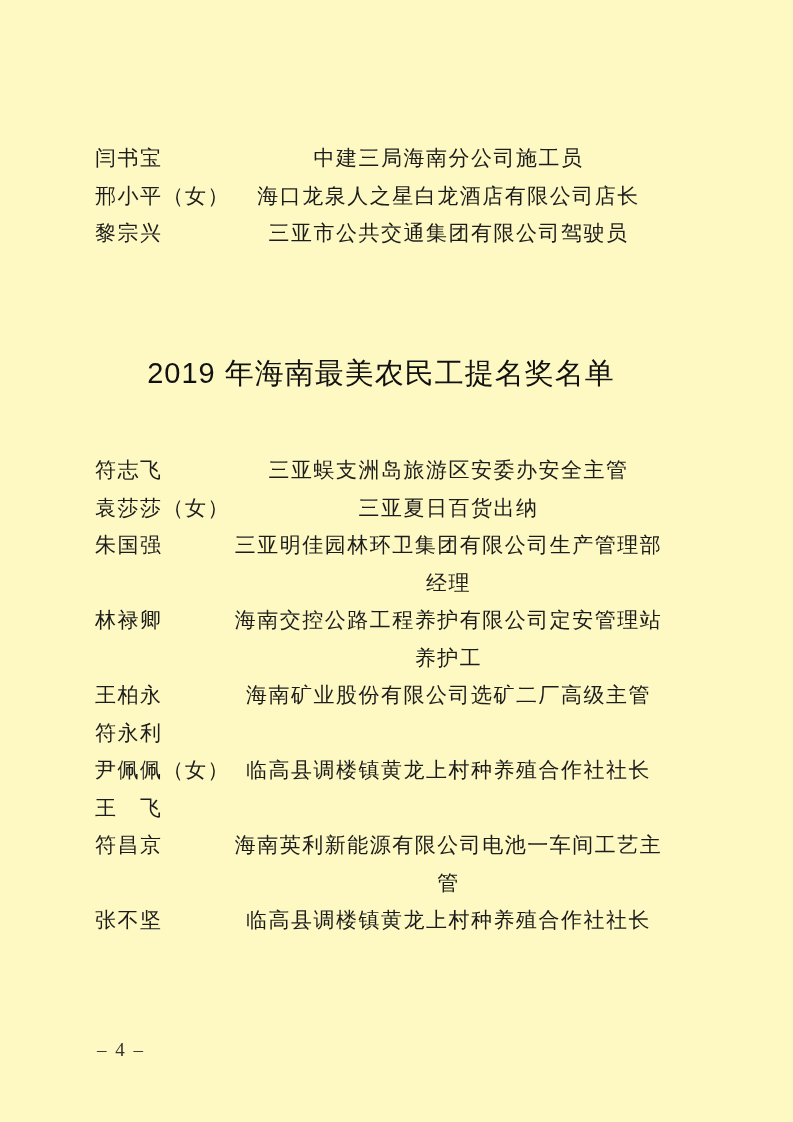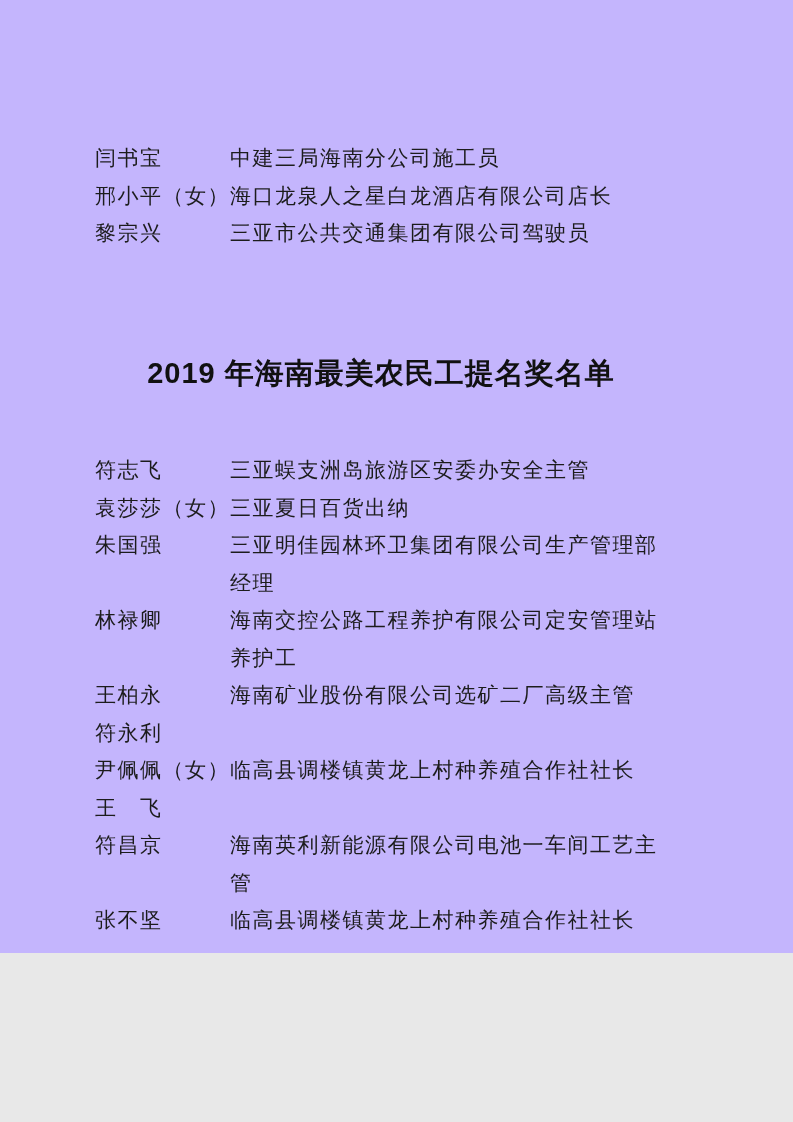--- a/index.html
+++ b/index.html
@@ -1,22 +1,22 @@
 <!DOCTYPE html>
 <html><head>
 <meta charset="utf-8">
 <style>
   html, body { margin: 0; padding: 0; }
   body { background: #e8e8e8; }
   .doc {
     position: relative;
     width: 793px;
-    height: 953px;
+    height: 1122px;
     margin: 0 auto;
-    background: #c4b5fd;
+    background: #fef9c3;
     color: #1c1c1c;
     font-family: "Liberation Serif", "DejaVu Serif", serif;
     overflow: hidden;
   }
   .list {
     position: absolute;
     left: 95px;
     width: 572px;
     font-size: 21px;
     line-height: 37.5px;
@@ -30,29 +30,30 @@
   }
   .name-cell {
     flex: 0 0 135px;
     width: 135px;
     white-space: nowrap;
   }
   .position-cell {
     flex: 1 1 auto;
     max-width: 437px;
     word-break: break-all;
+    text-align: center;
   }
   .title-block {
     position: absolute;
     top: 352px;
     left: 95px;
     width: 572px;
     text-align: center;
     font-family: "Liberation Sans", "DejaVu Sans", sans-serif;
-    font-weight: bold;
+    font-weight: normal;
     font-size: 29px;
     line-height: 43px;
     letter-spacing: 1px;
     color: #111111;
   }
   .page-number {
     position: absolute;
     top: 1038px;
     left: 97px;
     font-size: 19px;

